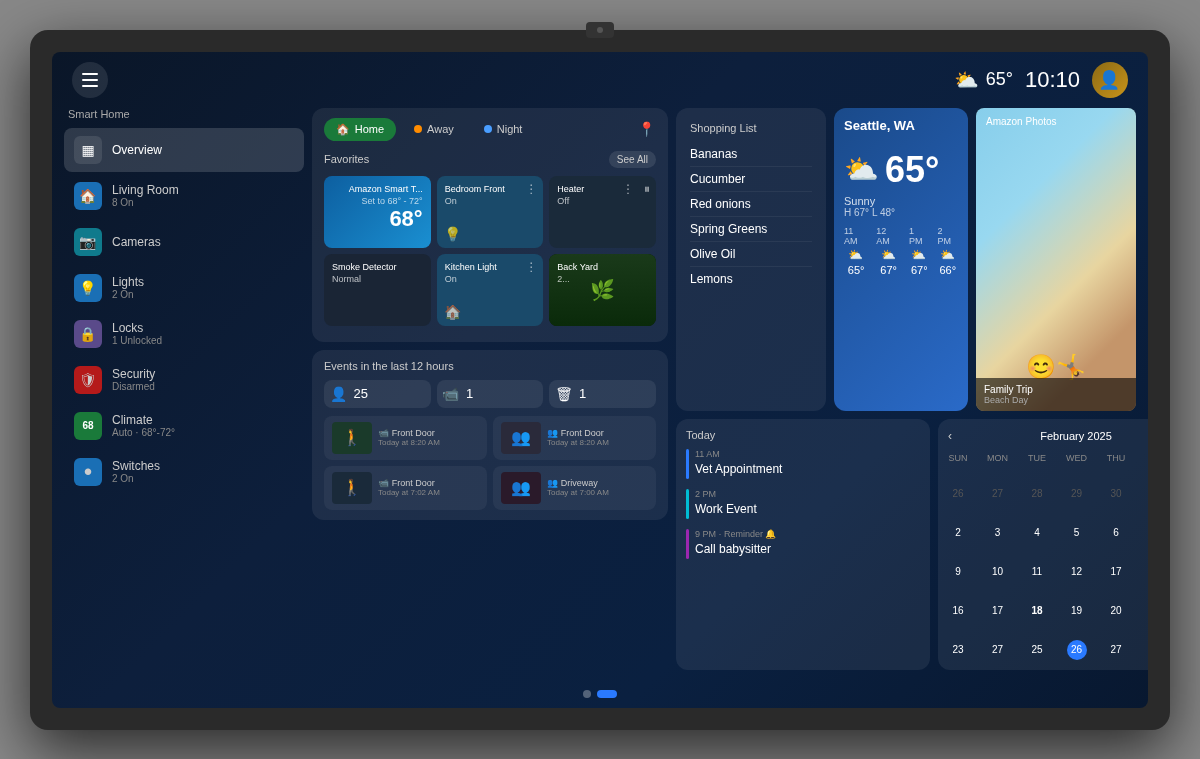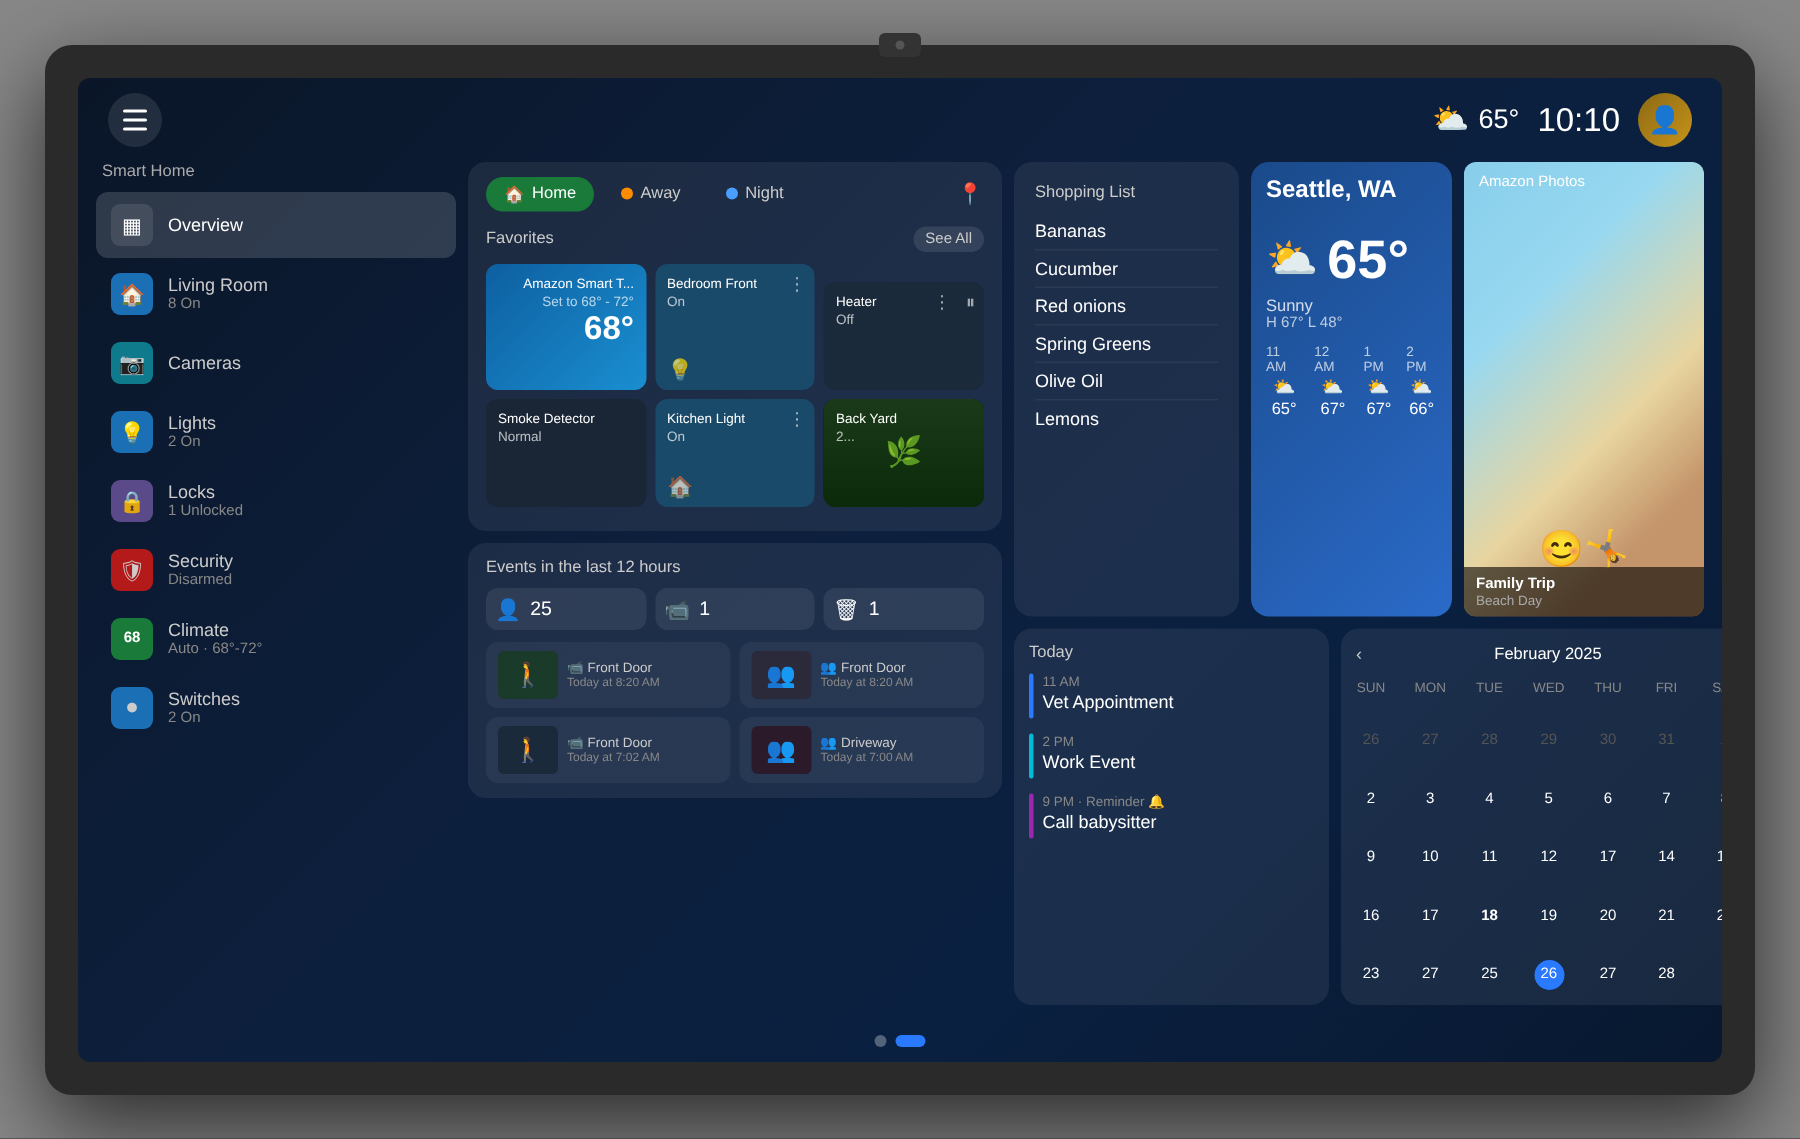--- a/index.html
+++ b/index.html
@@ -229,21 +229,21 @@
     }
     .device-card {
       border-radius: 8px;
       padding: 8px;
       position: relative;
       min-height: 72px;
       cursor: pointer;
     }
     .device-card.blue-grad { background: linear-gradient(135deg, #0d5fa0, #1a8fd1); text-align: right; }
     .device-card.teal-card { background: #1a4a6a; }
-    .device-card.dark-card { background: #1a2a3a; margin-top: 12px; }
+    .device-card.dark-card { background: #1a2a3a; }
     .device-card.smoke { background: #1a2535; }
     .device-card.kitchen { background: #1a4a6a; }
     .device-card.yard { background: #0a1a0a; overflow: hidden; }
     .device-name { color: white; font-size: 9px; margin-bottom: 2px; }
     .device-status { color: rgba(255,255,255,0.7); font-size: 9px; }
     .device-temp { color: white; font-size: 22px; font-weight: bold; }
     .device-menu { position: absolute; top: 6px; right: 6px; color: rgba(255,255,255,0.6); font-size: 12px; }
     .device-bottom-icon { position: absolute; bottom: 6px; left: 8px; font-size: 14px; color: rgba(255,255,255,0.7); }
     .events-section { }
     .events-title { color: #ccc; font-size: 11px; margin-bottom: 8px; }
@@ -322,21 +322,21 @@
       cursor: pointer;
     }
     .shopping-item:last-child { border-bottom: none; }
     
     .weather-panel {
       flex: 1;
       background: linear-gradient(135deg, #1a4a8a, #2a6ac8);
       border-radius: 12px;
       padding: 10px;
     }
-    .weather-location { color: white; font-size: 16px; font-weight: bold; margin-bottom: 16px; }
+    .weather-location { color: white; font-size: 13px; font-weight: bold; margin-bottom: 16px; }
     .weather-main {
       display: flex;
       align-items: center;
       gap: 6px;
       margin: 4px 0;
     }
     .weather-big-icon { font-size: 28px; }
     .weather-big-temp { color: white; font-size: 36px; font-weight: bold; }
     .weather-desc { color: rgba(255,255,255,0.8); font-size: 11px; }
     .weather-hl { color: rgba(255,255,255,0.7); font-size: 10px; }
@@ -387,30 +387,30 @@
       font-size: 24px;
     }
     .photos-caption {
       position: absolute;
       bottom: 0;
       left: 0;
       right: 0;
       background: rgba(0,0,0,0.6);
       padding: 6px 8px;
     }
-    .photos-caption-title { color: white; font-size: 10px; font-weight: bold; }
+    .photos-caption-title { color: white; font-size: 10px; font-weight: normal; }
     .photos-caption-sub { color: #aaa; font-size: 9px; }
     
     .right-bottom {
       display: flex;
       gap: 8px;
     }
     
     .schedule-panel {
-      width: 210px;
+      width: 254px;
       background: rgba(255,255,255,0.07);
       border-radius: 12px;
       padding: 10px;
       flex-shrink: 0;
     }
     .schedule-today { color: #ccc; font-size: 11px; margin-bottom: 8px; }
     .schedule-event {
       display: flex;
       gap: 6px;
       margin-bottom: 10px;

